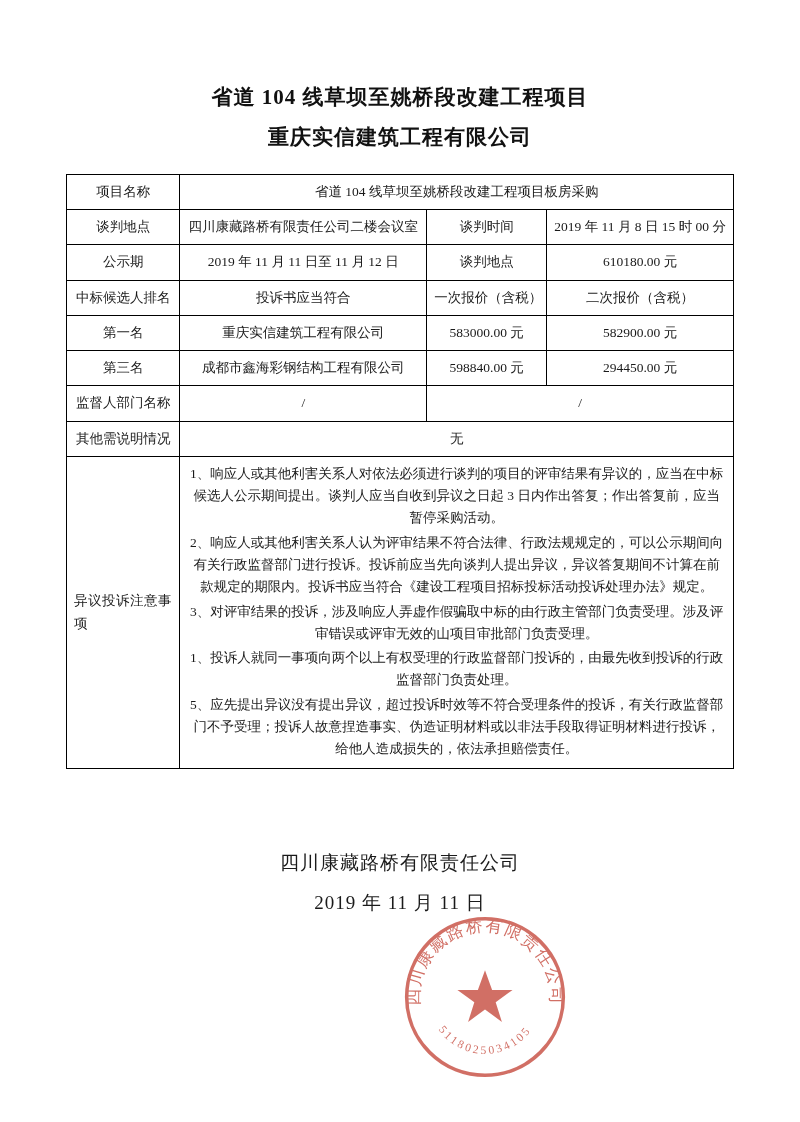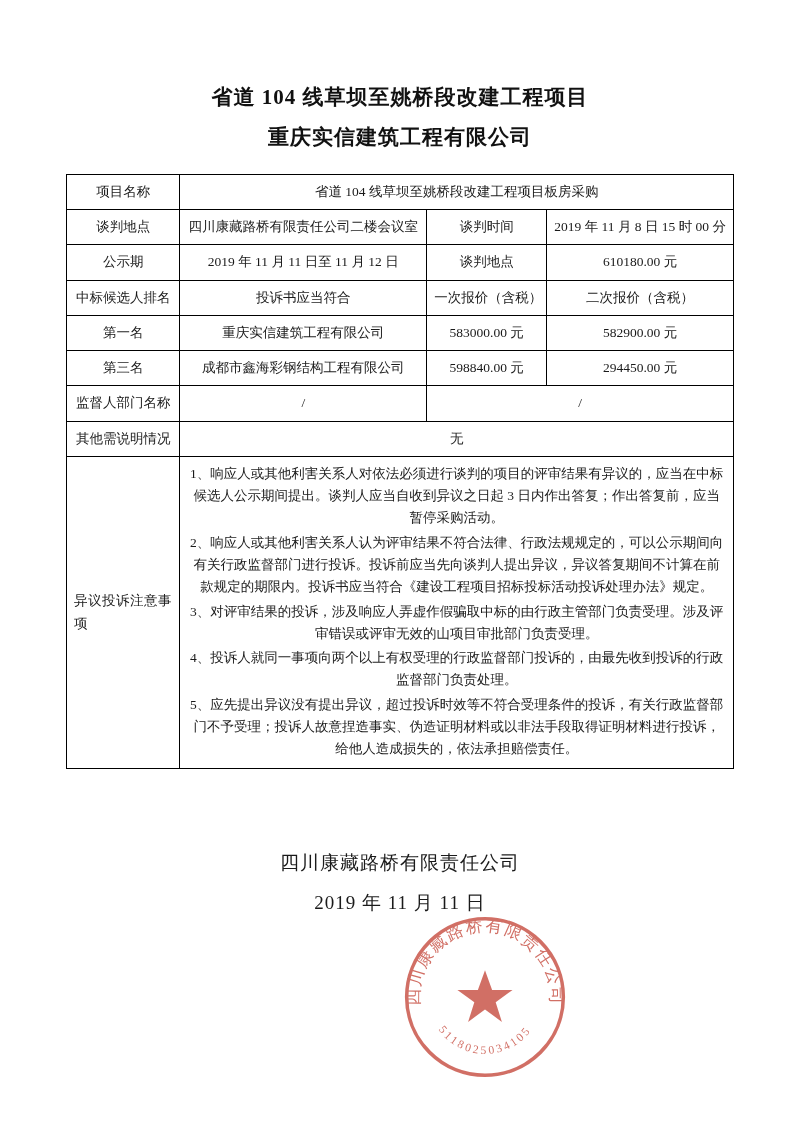--- a/index.html
+++ b/index.html
@@ -155,21 +155,21 @@
       <tr>
         <td class="label">其他需说明情况</td>
         <td class="val" colspan="3">无</td>
       </tr>
       <tr>
         <td class="notes-label">异议投诉注意事项</td>
         <td class="notes-body" colspan="3">
           <p>1、响应人或其他利害关系人对依法必须进行谈判的项目的评审结果有异议的，应当在中标候选人公示期间提出。谈判人应当自收到异议之日起 3 日内作出答复；作出答复前，应当暂停采购活动。</p>
           <p>2、响应人或其他利害关系人认为评审结果不符合法律、行政法规规定的，可以公示期间向有关行政监督部门进行投诉。投诉前应当先向谈判人提出异议，异议答复期间不计算在前款规定的期限内。投诉书应当符合《建设工程项目招标投标活动投诉处理办法》规定。</p>
           <p>3、对评审结果的投诉，涉及响应人弄虚作假骗取中标的由行政主管部门负责受理。涉及评审错误或评审无效的山项目审批部门负责受理。</p>
-          <p>4、投诉人就同一事项向两个以上有权受理的行政监督部门投诉的，由最先收到投诉的行政监督部门负责处理。</p>
+          <p>1、投诉人就同一事项向两个以上有权受理的行政监督部门投诉的，由最先收到投诉的行政监督部门负责处理。</p>
           <p>5、应先提出异议没有提出异议，超过投诉时效等不符合受理条件的投诉，有关行政监督部门不予受理；投诉人故意捏造事实、伪造证明材料或以非法手段取得证明材料进行投诉，给他人造成损失的，依法承担赔偿责任。</p>
         </td>
       </tr>
     </tbody>
   </table>
 
   <div class="sign">
     <div>四川康藏路桥有限责任公司</div>
     <div>2019 年 11 月 11 日</div>
   </div>

